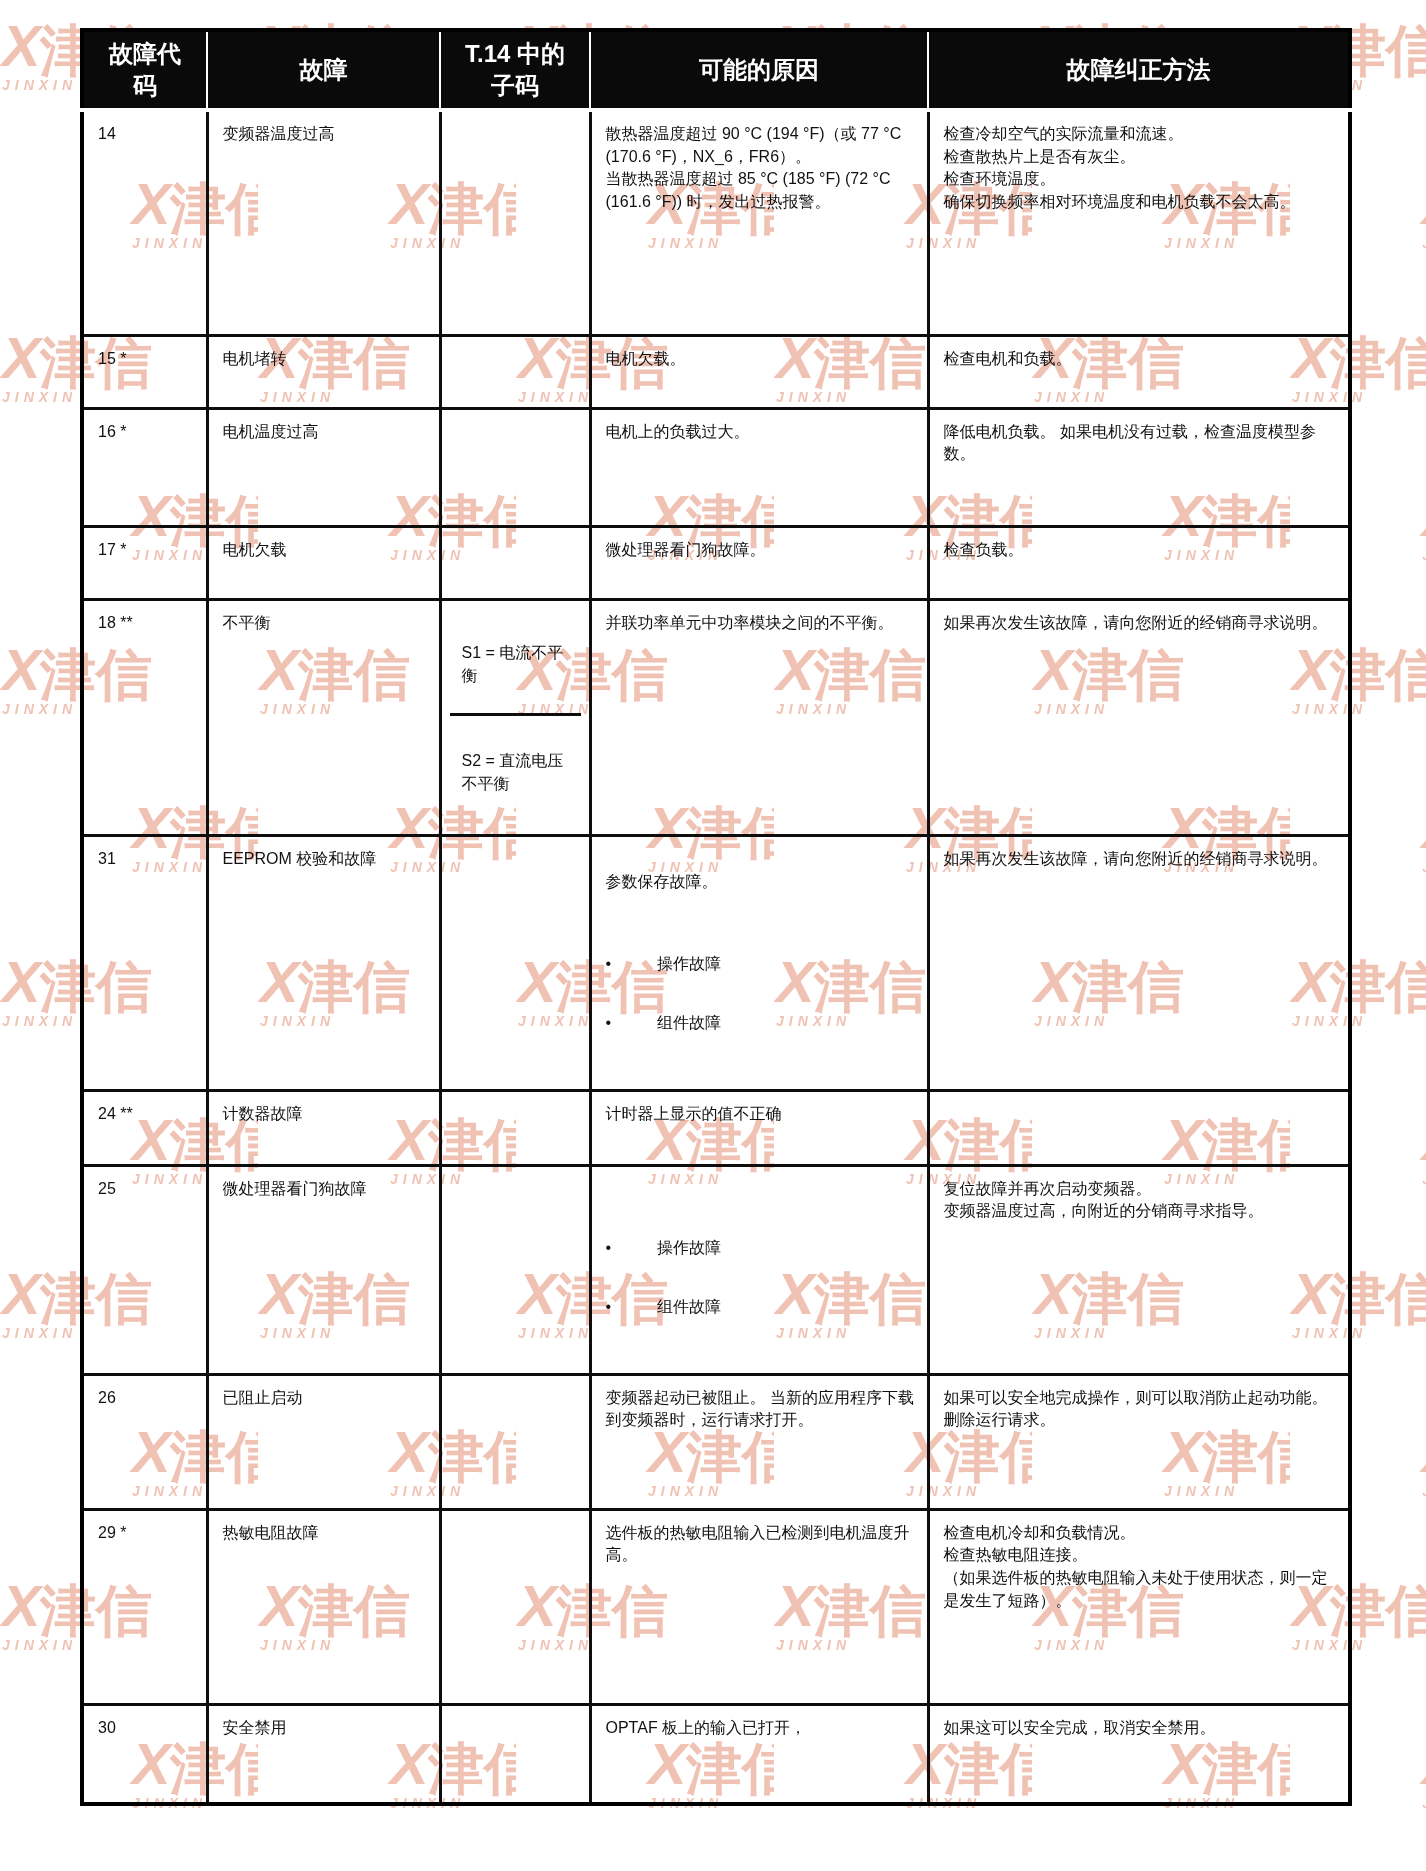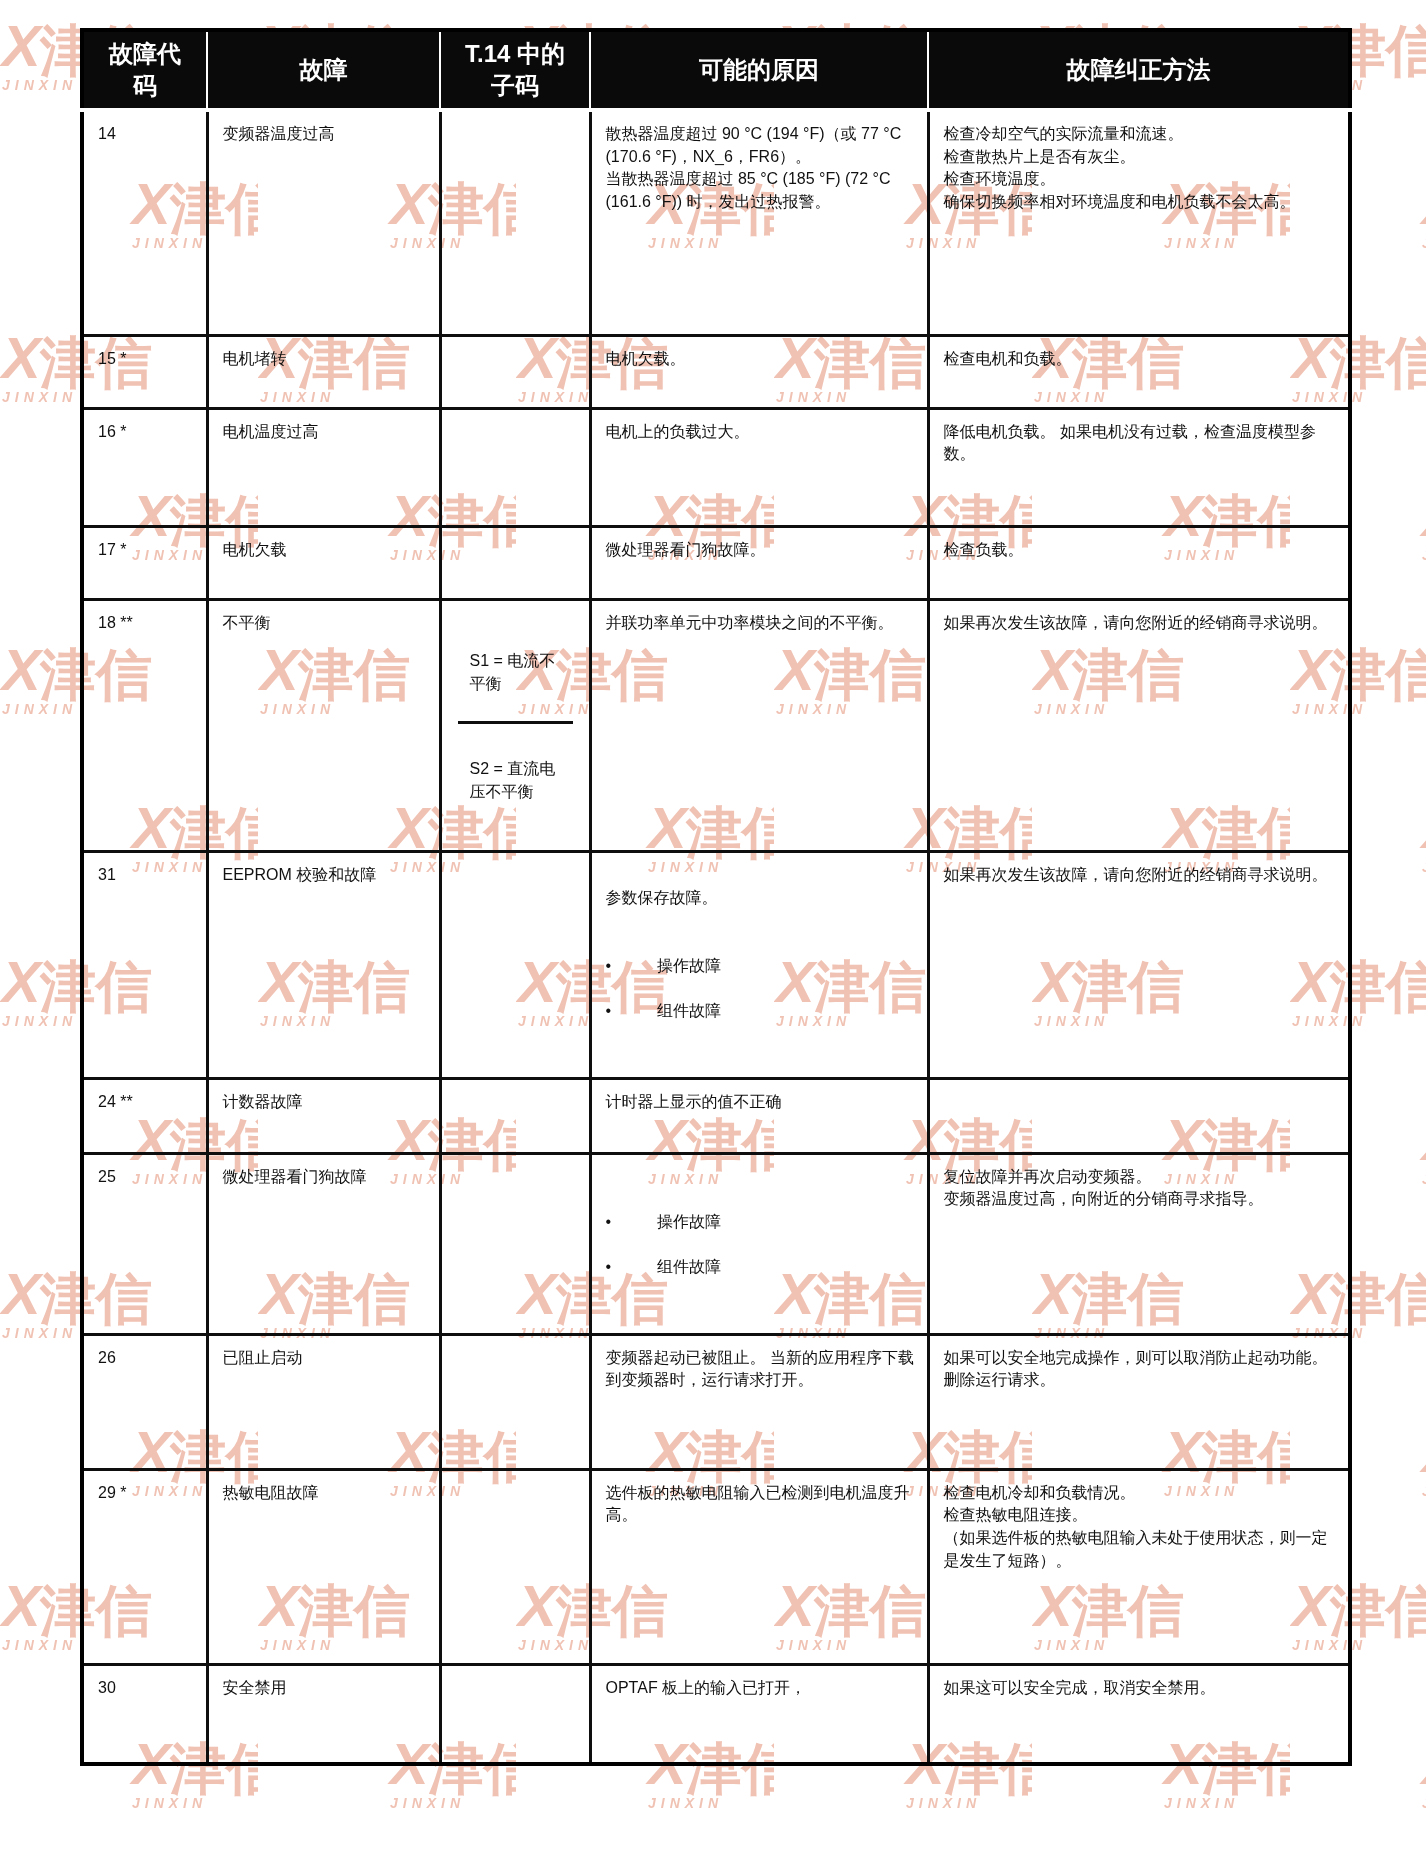--- a/index.html
+++ b/index.html
@@ -39,27 +39,27 @@
     text-align:center; vertical-align:middle;
     border-left:2px solid #ffffff;
     border-bottom:4px solid #ffffff;
     padding:6px 4px;
   }
   .fault-table th:first-child { border-left:4px solid #000; }
   .th-narrow { display:inline-block; max-width:82px; }
   .th-mid    { display:inline-block; max-width:118px; }
 
   
-  td.sub-split { padding:16px; }
+  td.sub-split { padding:8px; }
   .sub-top  { height:63px; border-bottom:3px solid #0e0e0e; padding:11px 10px 8px 12px; }
   .sub-bot  { padding:11px 10px 8px 12px; }
 
   
   ul.bullets { list-style:none; margin:0; padding:0; }
-  ul.bullets li { display:flex; }
+  ul.bullets li { display:flex;margin-top:14px; }
   ul.bullets li::before { content:"\2022"; margin-right:46px; }
   .mt-22 { margin-top:58px; }
   .mt-25 { margin-top:46px; }
 </style>
 </head>
 <body>
 
 <div class="page">
 
   <svg class="watermark" width="1426" height="1871" xmlns="http://www.w3.org/2000/svg">

